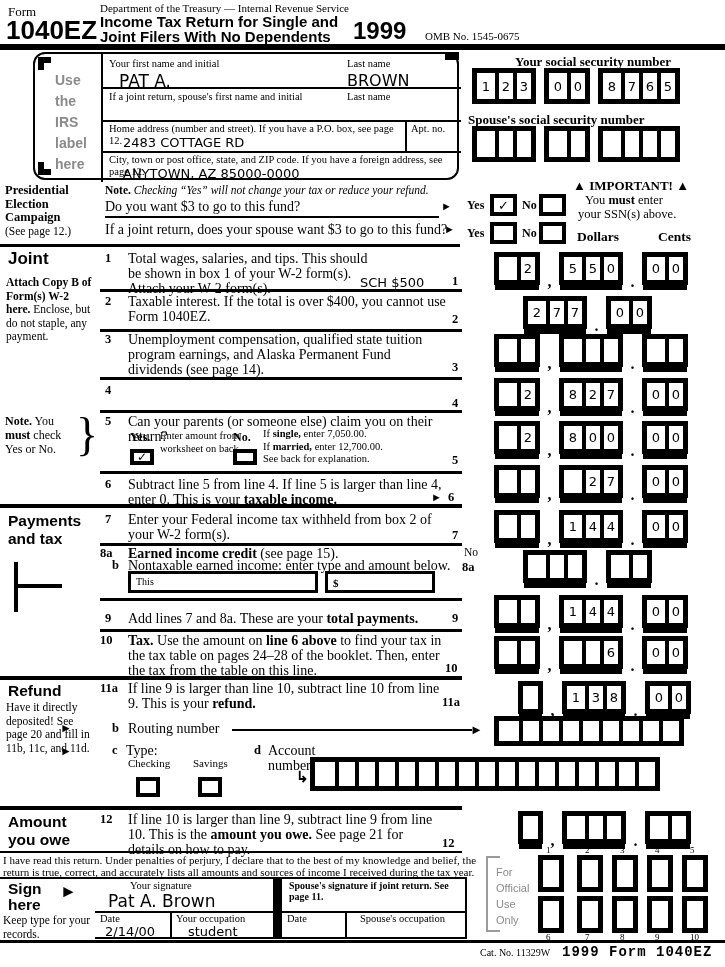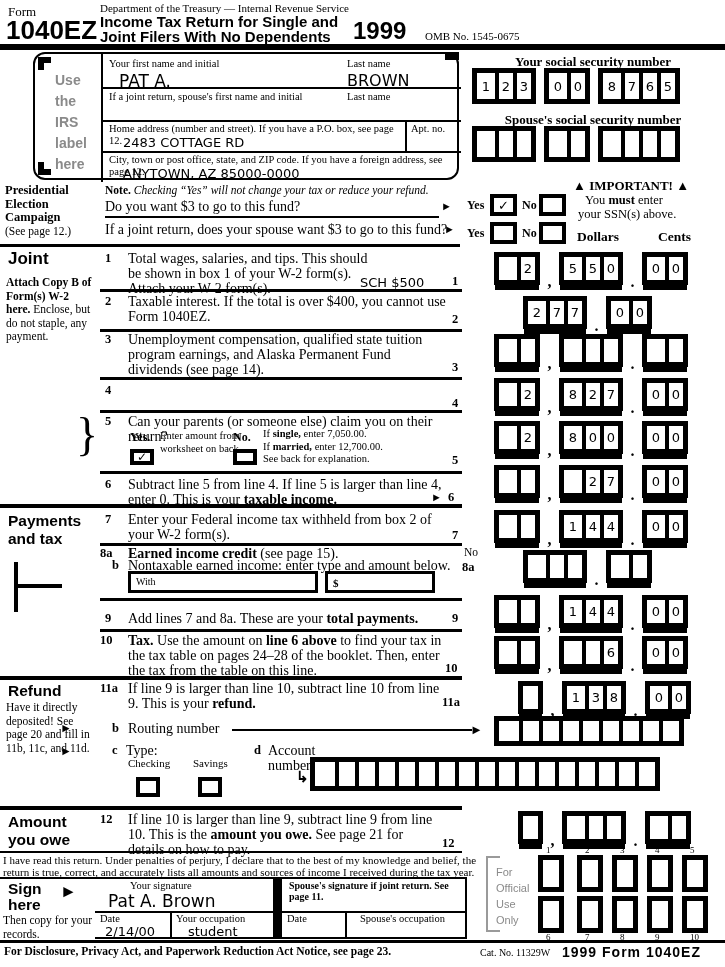--- a/index.html
+++ b/index.html
@@ -90,21 +90,21 @@
         <span class="cell">0</span>
       </span>
     <span style="width:8px"></span>
     <span class="grp nosh" style="--ch:26px">
         <span class="cell">8</span>
         <span class="cell">7</span>
         <span class="cell">6</span>
         <span class="cell">5</span>
       </span>
   </div>
-  <div class="a b" style="left:468px;top:112px;width:250px;text-align:center;font-size:13px">Spouse's social security number</div>
+  <div class="a b" style="left:468px;top:112px;width:250px;text-align:left;font-size:13px">Spouse's social security number</div>
   <div class="a" style="left:472px;top:126px;display:flex">
     <span class="grp nosh" style="--ch:26px">
         <span class="cell"></span>
         <span class="cell"></span>
         <span class="cell"></span>
       </span>
     <span style="width:8px"></span>
     <span class="grp nosh" style="--ch:26px">
         <span class="cell"></span>
         <span class="cell"></span>
@@ -175,20 +175,23 @@
 
   <div class="a num" style="left:105px;top:332px">3</div>
   <div class="a t12" style="left:128px;top:332px;width:318px">Unemployment compensation, qualified state tuition program earnings, and Alaska Permanent Fund dividends (see page 14).</div>
   <div class="a num" style="left:452px;top:360px">3</div>
   <div class="rule" style="left:100px;top:377px;width:362px;height:3px"></div>
 
   <div class="a num" style="left:105px;top:383px">4</div>
   <div class="a num" style="left:452px;top:396px">4</div>
   <div class="rule" style="left:100px;top:410px;width:362px;height:3px"></div>
 
+  <div class="a" style="left:5px;top:414px;width:72px;font-size:12px;line-height:14px">
+    <span class="b">Note.</span><span> You </span><span class="b">must</span><span> check Yes or No.</span>
+  </div>
   <div class="a" style="left:76px;top:408px;font-size:46px;font-weight:300">}</div>
 
   <div class="a num" style="left:105px;top:414px">5</div>
   <div class="a t12" style="left:128px;top:414px;width:340px">Can your parents (or someone else) claim you on their return?</div>
   <div class="a b" style="left:130px;top:430px;font-size:12px">Yes.</div>
   <div class="a t10" style="left:160px;top:430px;width:82px">Enter amount from worksheet on back.</div>
   <div class="cb" style="left:130px;top:449px;width:24px;height:16px">
       <span class="hand" style="font-size:12px">✓</span>
     </div>
   <div class="a b" style="left:233px;top:430px;font-size:12px">No.</div>
@@ -221,21 +224,21 @@
 
   <div class="a num" style="left:100px;top:546px">8a</div>
   <div class="a t12" style="left:128px;top:546px">
     <span class="b">Earned income credit</span><span> (see page 15).</span>
   </div>
   <div class="a" style="left:464px;top:546px;font-size:11.5px">No</div>
   <div class="a num" style="left:462px;top:560px">8a</div>
   <div class="a num" style="left:112px;top:558px">b</div>
   <div class="a t12" style="left:128px;top:558px;width:332px">Nontaxable earned income: enter type and amount below.</div>
   <div class="a" style="left:128px;top:571px;width:190px;height:22px;border:3px solid #000">
-    <span class="a" style="left:5px;top:2px;font-size:10px">With</span>
+    <span class="a" style="left:5px;top:2px;font-size:10px">This</span>
   </div>
   <div class="a" style="left:325px;top:571px;width:110px;height:22px;border:3px solid #000">
     <span class="a b" style="left:5px;top:3px;font-size:11px">$</span>
   </div>
   <div class="rule" style="left:100px;top:598px;width:362px;height:3px"></div>
 
   <div class="a num" style="left:105px;top:611px">9</div>
   <div class="a t12" style="left:128px;top:611px">
     <span>Add lines 7 and 8a. These are your </span><span class="b">total payments.</span>
   </div>
@@ -320,21 +323,21 @@
   </div>
   <div class="a num" style="left:442px;top:836px">12</div>
   <div class="rule" style="left:0;top:851px;width:462px;height:2px"></div>
 
   <div class="a" style="left:3px;top:855px;width:478px;font-size:11px;line-height:11.5px">I have read this return. Under penalties of perjury, I declare that to the best of my knowledge and belief, the return is true, correct, and accurately lists all amounts and sources of income I received during the tax year.</div>
   <div class="rule" style="left:0;top:877px;width:467px;height:2px"></div>
 
   <div class="a sans b" style="left:8px;top:880px;font-size:15.5px">Sign</div>
   <div class="a sans b" style="left:8px;top:896px;font-size:15.5px">here</div>
   <div class="a" style="left:60px;top:882px;font-size:17px">►</div>
-  <div class="a t11" style="left:3px;top:914px;width:90px">Then copy for your records.</div>
+  <div class="a t11" style="left:3px;top:914px;width:90px">Keep type for your records.</div>
 
   <div class="a nmlbl" style="left:130px;top:880px">Your signature</div>
   <div class="a hand" style="left:108px;top:891px;font-size:17px">Pat A. Brown</div>
   <div class="rule" style="left:273px;top:877px;width:9px;height:61px"></div>
   <div class="a b" style="left:289px;top:880px;width:176px;font-size:10px;line-height:11px">Spouse's signature if joint return. See page 11.</div>
   <div class="rule" style="left:95px;top:911px;width:178px;height:1.5px"></div>
   <div class="rule" style="left:282px;top:911px;width:184px;height:1.5px"></div>
   <div class="rule" style="left:170px;top:911px;width:1.5px;height:27px"></div>
   <div class="rule" style="left:345px;top:911px;width:1.5px;height:27px"></div>
   <div class="rule" style="left:465px;top:877px;width:1.5px;height:61px"></div>
@@ -370,23 +373,22 @@
   <div class="obox" style="left:612px;top:896px"></div>
   <div class="obox" style="left:647px;top:896px"></div>
   <div class="obox" style="left:682px;top:896px"></div>
   <div class="a" style="left:546px;top:932px;font-size:9px">6</div>
   <div class="a" style="left:585px;top:932px;font-size:9px">7</div>
   <div class="a" style="left:620px;top:932px;font-size:9px">8</div>
   <div class="a" style="left:655px;top:932px;font-size:9px">9</div>
   <div class="a" style="left:690px;top:932px;font-size:9px">10</div>
 
   <div class="rule" style="left:0;top:940px;width:725px;height:2.5px"></div>
-  <div class="a b" style="left:4px;top:945px;font-size:11.5px">For Disclosure, Privacy Act, and Paperwork Reduction Act Notice, see page 23.</div>
   <div class="a" style="left:480px;top:947px;font-size:10px">Cat. No. 11329W</div>
-  <div class="a b" style="left:562px;top:944px;font-size:14px;letter-spacing:1px;font-family:Liberation Sans, sans-serif">1999 Form 1040EZ</div>
+  <div class="a b" style="left:562px;top:944px;font-size:14px;letter-spacing:1px;font-family:Liberation Mono, monospace">1999 Form 1040EZ</div>
 
   <div class="amt" style="left:494px;top:252px">
     <span class="tw">
         <span class="grp">
           <span class="cell"></span>
           <span class="cell">2</span>
         </span>
         <span class="sep">,</span>
       </span>
     <span class="grp">

